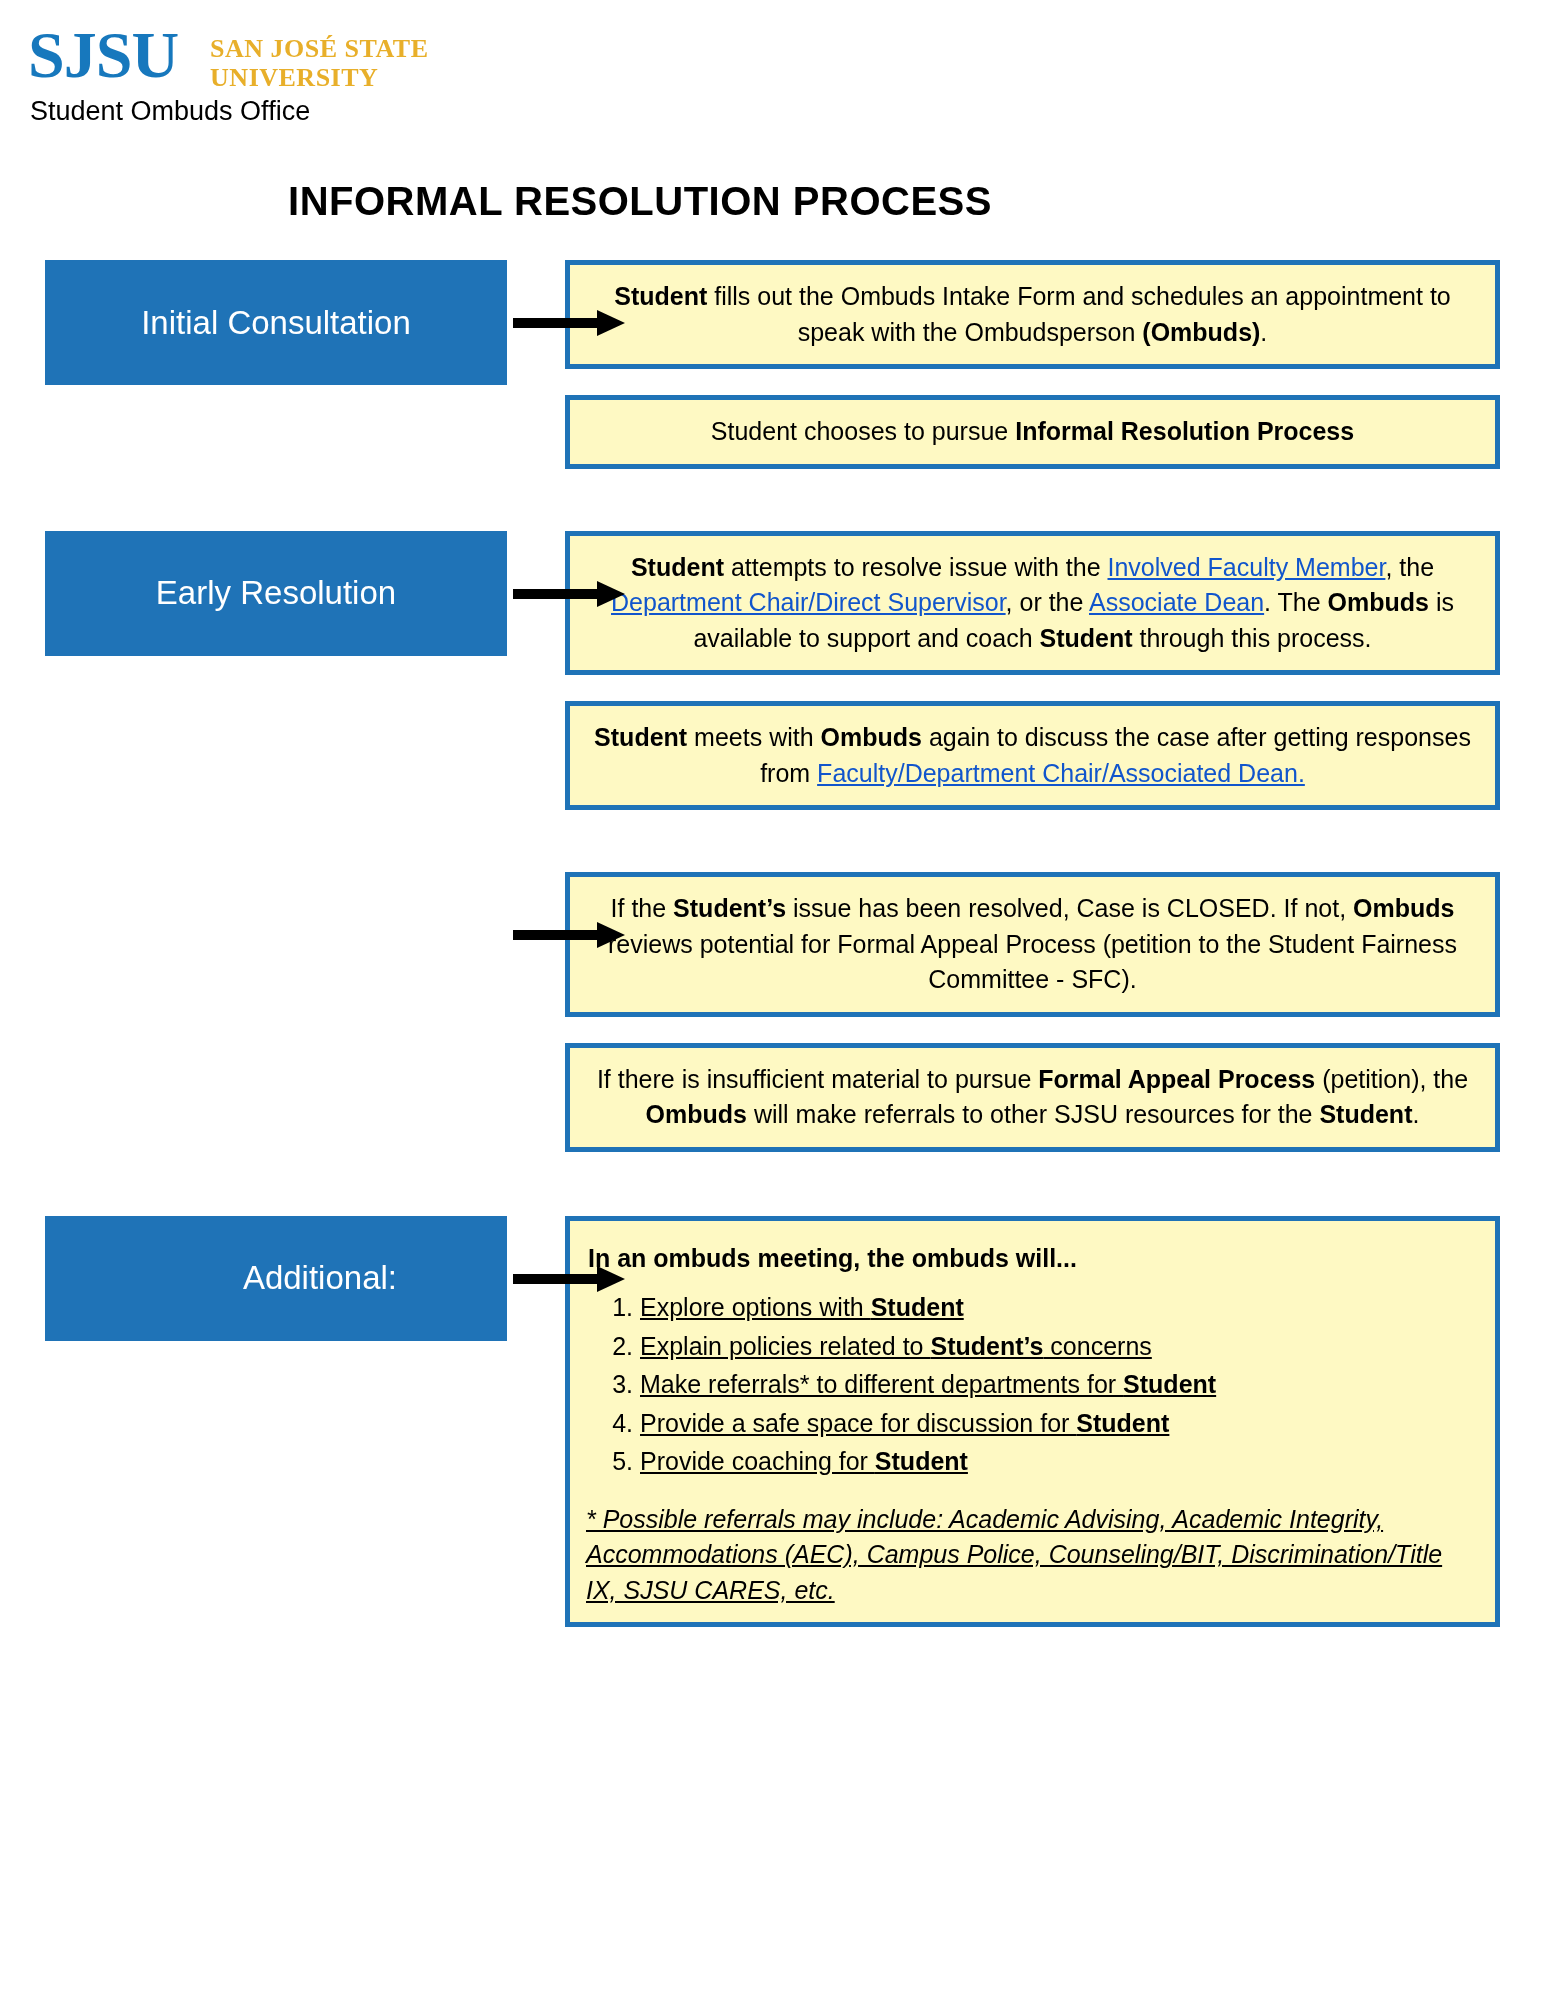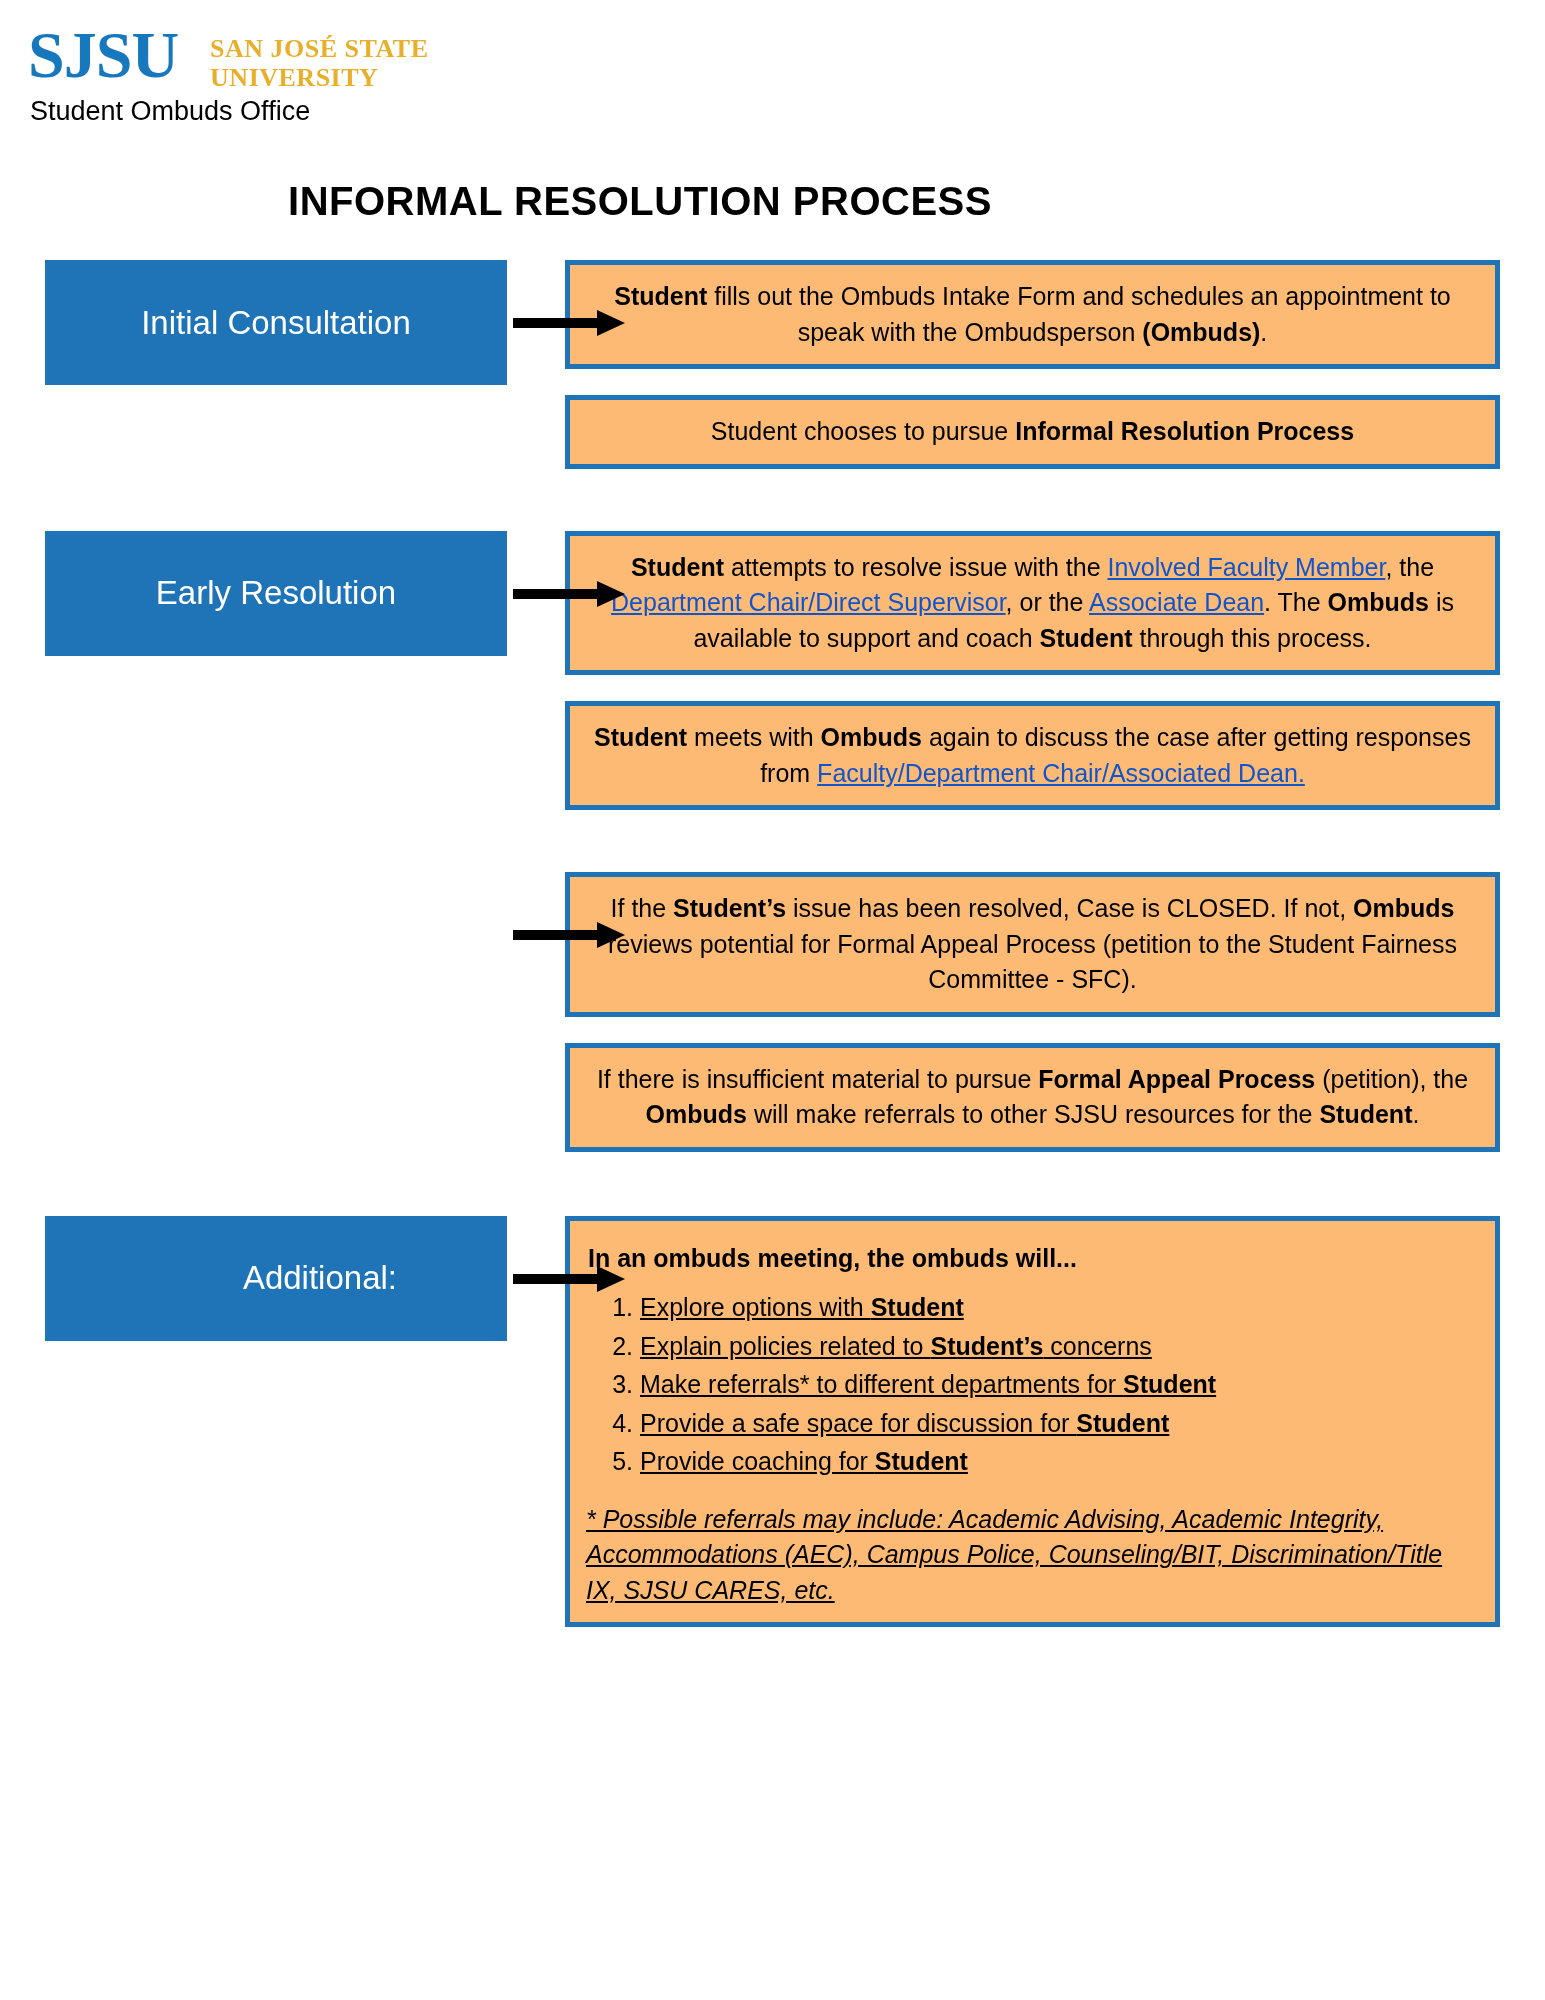--- a/index.html
+++ b/index.html
@@ -96,21 +96,21 @@
     width: 112px;
     height: 30px;
   }
   .right-col {
     flex: 1 1 auto;
     display: flex;
     flex-direction: column;
   }
   .text-box {
     border: 5px solid #1f73b7;
-    background: #fdba74;
+    background: #fef9c3;
     padding: 14px 16px;
     font-size: 25px;
     line-height: 1.42;
     text-align: center;
   }
   .text-box.left {
     text-align: left;
   }
   .spacer-sm { height: 26px; }
   .spacer-section { height: 62px; }

